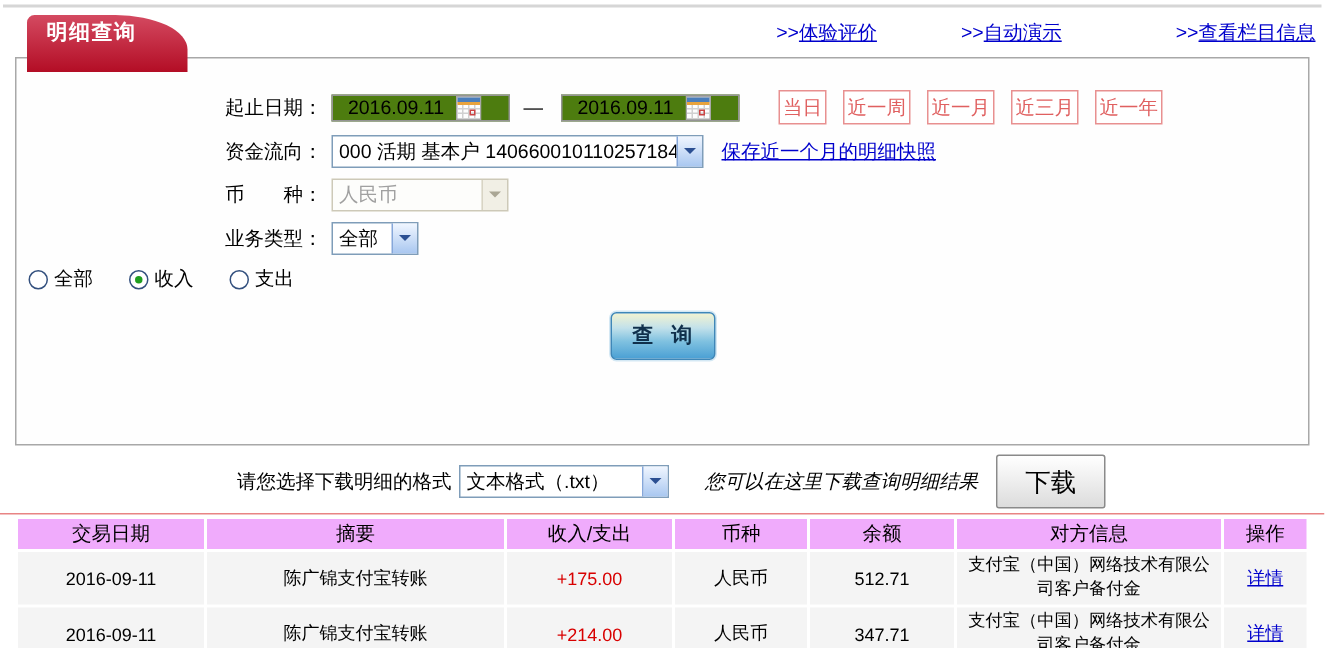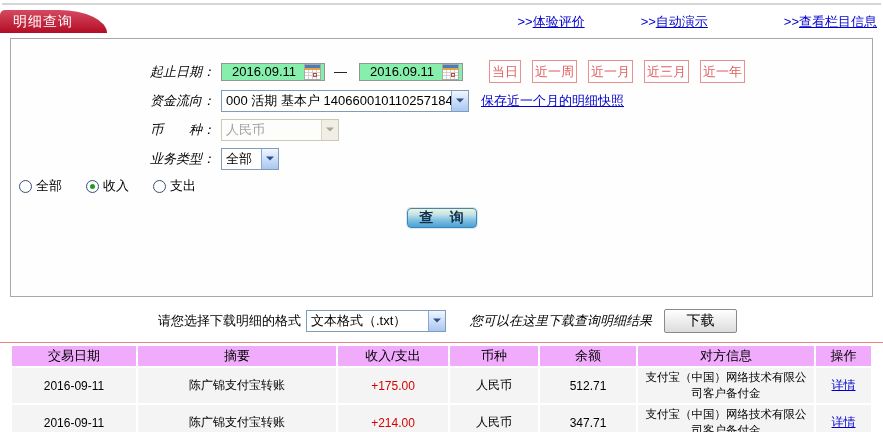--- a/index.html
+++ b/index.html
@@ -2,38 +2,38 @@
 <html style="--tab-red: #b30d25; --tab-red-light: #d44a61; --link-blue: #0000cc; --quick-red: #e06060; --quick-border: #e89090; --amount-red: #d80000; --separator-red: #e88484;"><head>
 <meta charset="utf-8">
 <style>
   * { box-sizing: border-box; margin: 0; padding: 0; }
   html,body { width: 883px; height: 432px; overflow: hidden; background: #fff;
     font-family: "Liberation Sans", sans-serif; font-size: 13px; color: #000; }
 
   .topline { height: 2px; background: #d6d6d6; margin: 3px 2px 0 2px; }
 
   .header-row { position: relative; height: 28px; margin-top: 5px; }
-  .tab { position: absolute; left: 0; top: 0; height: 23px; line-height: 23px;
-    padding: 0 34px 0 13px; color: #fff; font-weight: normal; font-size: 14px; letter-spacing: 1px;
+  .tab { position: absolute; left: 18px; top: 0; height: 38px; line-height: 23px;
+    padding: 0 34px 0 13px; color: #fff; font-weight: bold; font-size: 14px; letter-spacing: 1px;
     background: linear-gradient(180deg, var(--tab-red-light), var(--tab-red));
     border-radius: 5px 48px 0 0 / 5px 23px 0 0; }
   .links { position: absolute; right: 6px; top: 3px; display: flex; align-items: center; }
   .hlink { color: var(--link-blue); text-decoration: none; cursor: pointer; white-space: nowrap; }
   .hlink .pfx { text-decoration: none; }
   .hlink .lbl { text-decoration: underline; }
   .hlink + .hlink { margin-left: 56px; }
   .hlink:last-child { margin-left: 76px; }
 
   .panel { margin: 0 10px; height: 259px; border: 1px solid #a8a8a8; background: #fefefe;
     padding-top: 21px; }
   .frow { display: flex; align-items: center; margin-bottom: 7px; }
-  .flabel { width: 204px; text-align: right; white-space: pre; flex: none; font-style: italic; }
+  .flabel { width: 204px; text-align: right; white-space: pre; flex: none; }
 
   .date-box { display: flex; align-items: center; height: 18px; border: 1px solid #949494;
-    background: #86efac; padding: 0 3px 0 2px; margin-left: 6px; }
+    background: #4d7c0f; padding: 0 18px 0 2px; margin-left: 6px; }
   .date-input { width: 80px; border: none; outline: none; background: transparent;
     text-align: center; font-size: 13px; font-family: "Liberation Sans", sans-serif; }
   .cal { display: inline-flex; cursor: pointer; }
   .dash { margin: 0 6px 0 9px; }
 
   .quick { display: flex; margin-left: 26px; }
   .qbtn { height: 23px; padding: 0 2px; background: #fff; border: 1px solid var(--quick-border);
     color: var(--quick-red); font-size: 13px; cursor: pointer; margin-right: 11px;
     font-family: "Liberation Sans", sans-serif; }
 
@@ -53,30 +53,30 @@
 
   .radio-opt { display: inline-flex; align-items: center; cursor: pointer; }
   .radio { width: 13px; height: 13px; border-radius: 50%; border: 1px solid #33507e;
     background: #fff; margin-right: 4px; position: relative; flex: none; }
   .radio.checked::after { content: ""; position: absolute; left: 3px; top: 3px; width: 5px;
     height: 5px; border-radius: 50%; background: #1f9e1f; }
   .radios { display: flex; align-items: center; margin-left: 8px; }
   .radios .radio-opt + .radio-opt { margin-left: 24px; }
 
   .query-row { display: flex; justify-content: center; margin-top: 13px; }
-  .query-btn { width: 70px; height: 20px; border-radius: 4px; border: 1px solid #3f87b8;
+  .query-btn { width: 70px; height: 32px; border-radius: 4px; border: 1px solid #3f87b8;
     box-shadow: 0 0 0 1px #d4e8f4; cursor: pointer; font-weight: bold; font-size: 14px;
-    color: #10304c; letter-spacing: 4px; text-indent: 4px; font-family: Liberation Mono, monospace;
+    color: #10304c; letter-spacing: 4px; text-indent: 4px; font-family: Liberation Sans, sans-serif;
     background: linear-gradient(180deg,#f2f3d2 0%, #c2e1ea 32%, #7fc1e0 62%, #4ba0d4 100%); }
 
   .dl-row { display: flex; align-items: center; margin: 11px 10px 0 158px; height: 26px; }
   .dl-select { width: 140px; margin-left: 5px; }
   .dl-hint { margin-left: 24px; font-style: italic; }
-  .dl-btn { width: 73px; height: 24px; margin-left: 12px; border: 1px solid #8a8a8a;
-    border-radius: 2px; background: linear-gradient(180deg,#ffffff,#dcdcdc); font-size: 14px;
+  .dl-btn { width: 73px; height: 36px; margin-left: 12px; border: 1px solid #8a8a8a;
+    border-radius: 2px; background: linear-gradient(180deg,#ffffff,#dcdcdc); font-size: 17px;
     cursor: pointer; font-family: Liberation Serif, serif; }
 
   .redline { height: 0; border-top: 1px solid var(--separator-red); margin-top: 8px; }
 
   table.results { width: 863px; margin: 1px 10px 0 10px; border-collapse: separate;
     border-spacing: 2px; table-layout: fixed; background: #fff; }
   .results th { background: #f0abfc; height: 20px; font-weight: normal; font-size: 13px;
     text-align: center; }
   .results td { background: #f4f4f4; height: 32px; text-align: center; font-size: 12px;
     padding: 2px 4px; }

